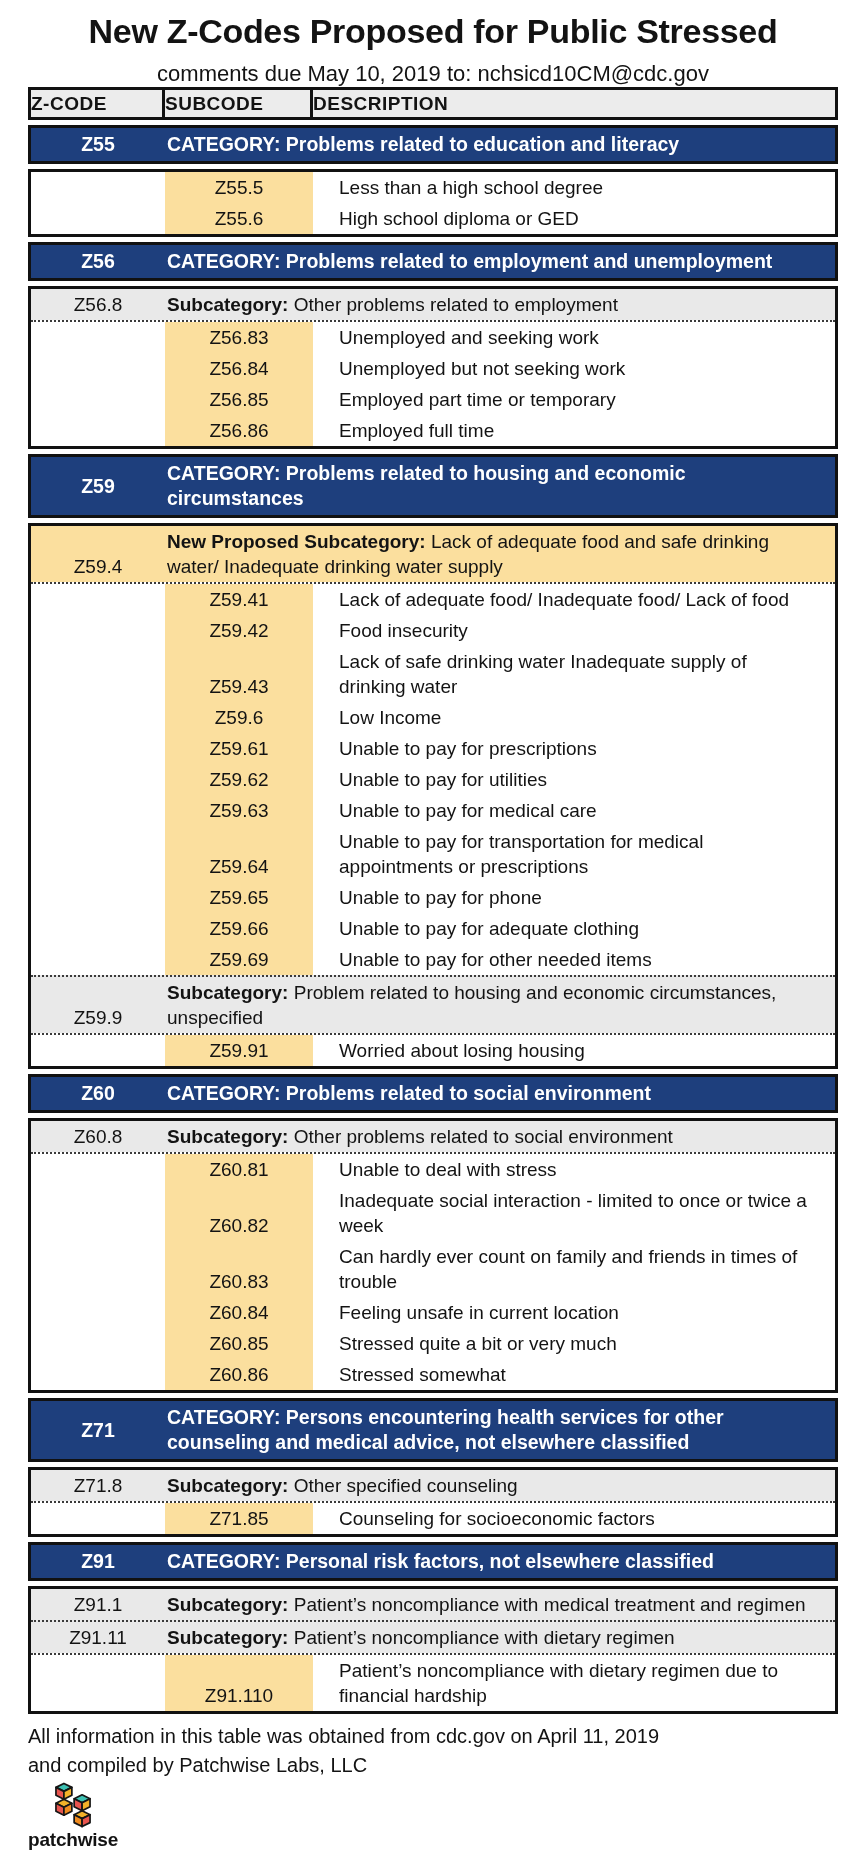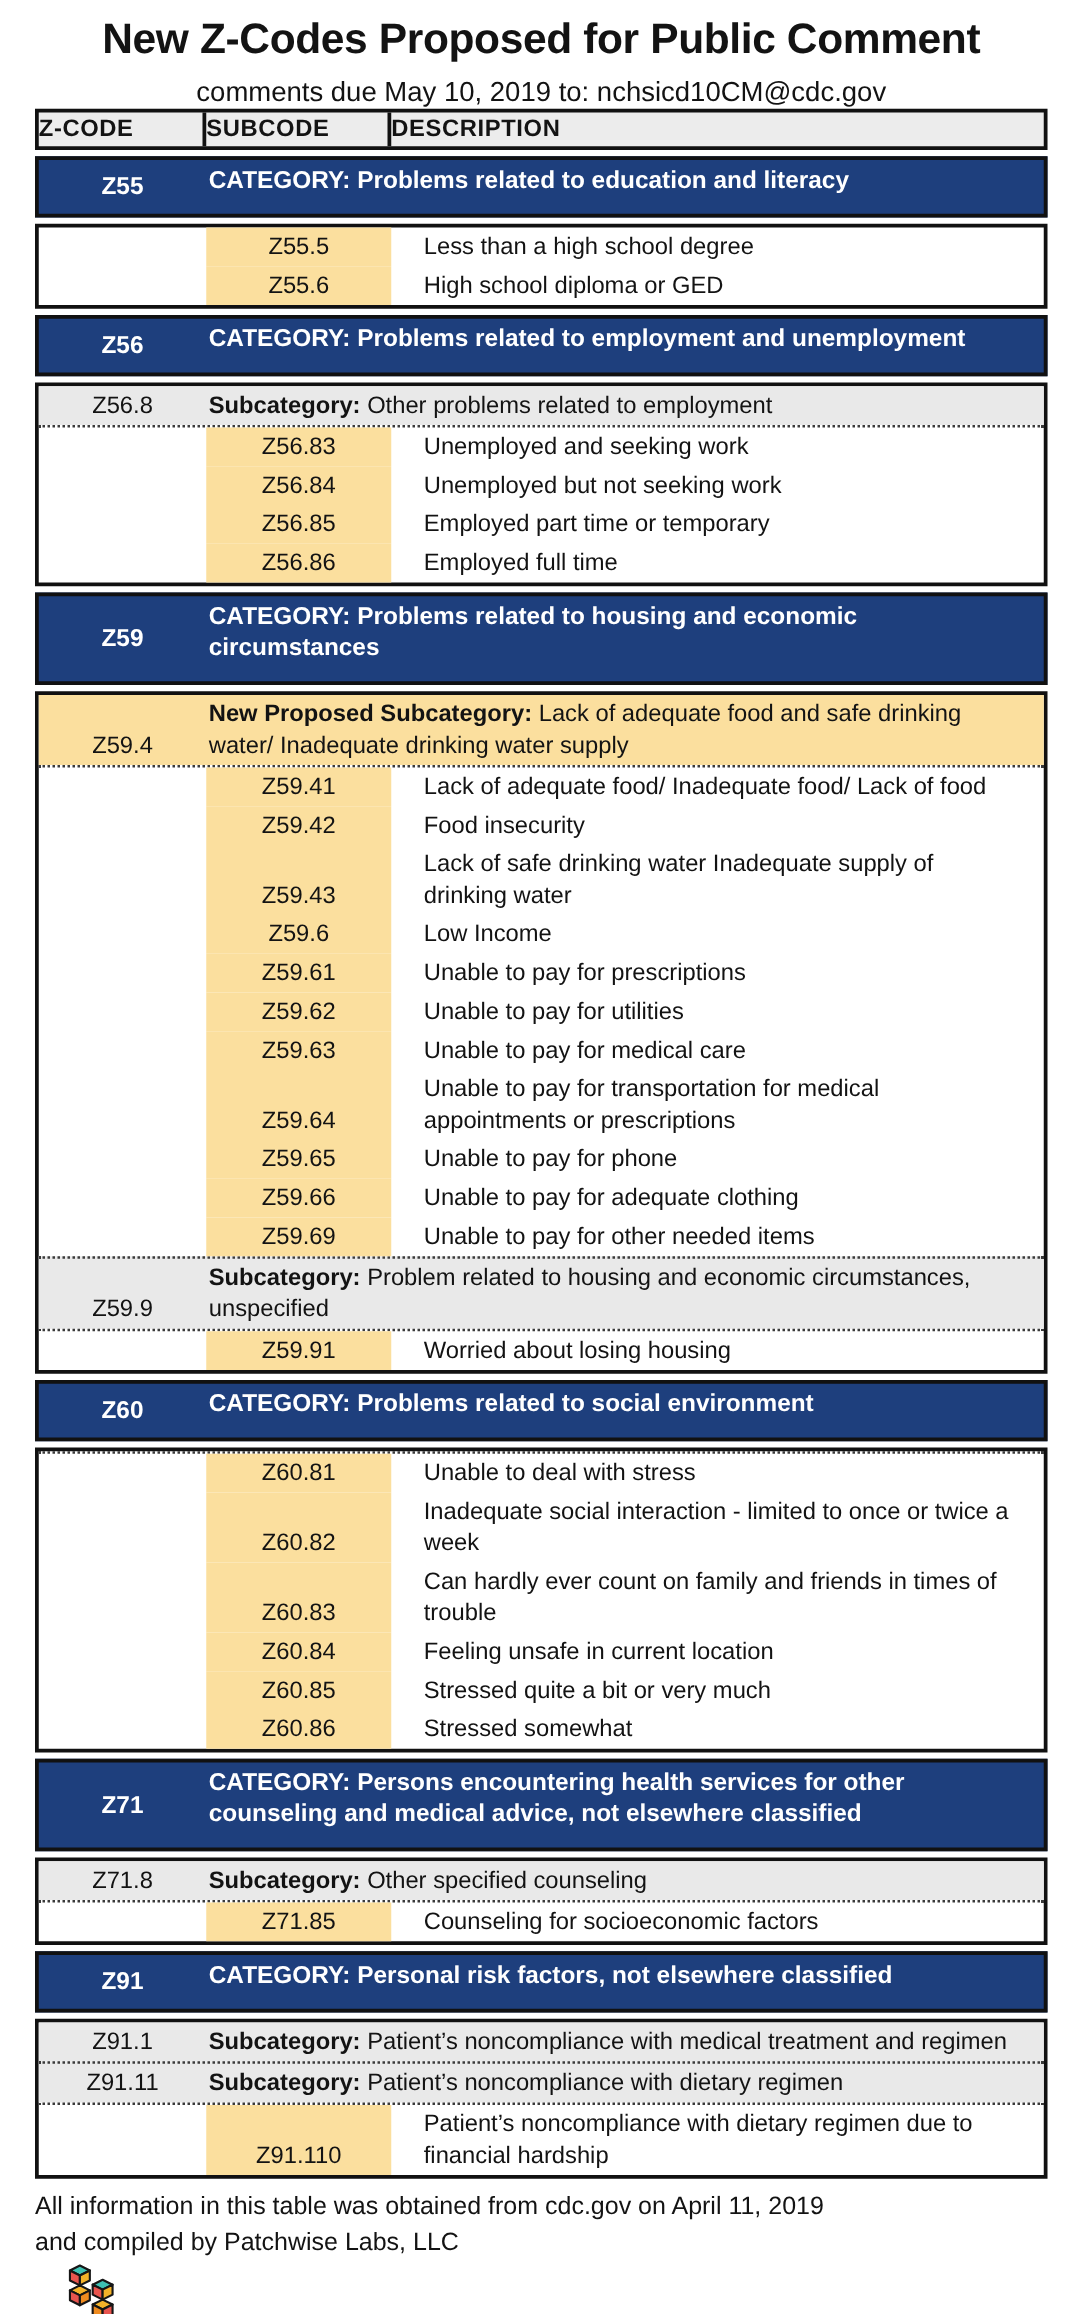--- a/index.html
+++ b/index.html
@@ -10,21 +10,21 @@
   .subtitle{text-align:center;font-size:22px;}
   .thead{display:flex;border:3px solid var(--border-black,#111);background:var(--header-gray,#ececec);
          font-weight:bold;font-size:19px;margin-bottom:5px;}
   .th{padding:3px 0 2px;text-align:left;letter-spacing:.5px;}
   .th1{flex:0 0 134px;border-right:3px solid var(--border-black,#111);}
   .th2{flex:0 0 148px;border-right:3px solid var(--border-black,#111);}
   .th3{flex:1;}
   .cat{display:flex;border:3px solid var(--border-black,#111);background:var(--category-blue,#1e3f7d);
        color:#fff;font-weight:bold;font-size:19.5px;line-height:25px;margin-bottom:5px;}
   .cat .c1{align-items:center;}
-  .cat-text{flex:1;padding:4px 20px 14px 2px;}
+  .cat-text{flex:1;padding:4px 20px 4px 2px;}
   .block{border:3px solid var(--border-black,#111);margin-bottom:5px;background:#fff;}
   .row{display:flex;font-size:19px;line-height:25px;}
   .row.sep{border-top:2px dotted #3a3a3a;}
   .c1{flex:0 0 134px;display:flex;justify-content:center;align-items:flex-end;padding:3px 4px;text-align:center;}
   .c2{flex:0 0 148px;display:flex;justify-content:center;align-items:flex-end;padding:3px 4px;}
   .subcode .c2{background:var(--subcode-yellow,#fbdf9e);}
   .c3{flex:1;padding:3px 28px 3px 26px;}
   .rest{flex:1;padding:3px 20px 3px 2px;}
   .prefix{font-weight:bold;margin-top:24px;}
   .graysub{background:var(--subcategory-gray,#e9e9e9);}
@@ -36,21 +36,21 @@
   .logo-word{font-weight:800;font-size:19px;letter-spacing:-.2px;line-height:1.05;}
   .logo-sub{font-size:10px;letter-spacing:2.5px;line-height:1.3;}
   svg polygon{stroke:#161616;stroke-width:1.5;stroke-linejoin:round;}
   .f-teal{fill:var(--logo-teal,#3ec1b3)} .f-red{fill:var(--logo-red,#e8544e)}
   .f-yellow{fill:var(--logo-yellow,#f3b229)} .f-orange{fill:var(--logo-orange,#ef8b1f)}
 </style>
 </head>
 <body>
 
 <div class="page">
-  <h1 class="title">New Z-Codes Proposed for Public Comment</h1>
+  <h1 class="title">New Z-Codes Proposed for Public Stressed</h1>
   <div class="subtitle">comments due May 10, 2019 to: nchsicd10CM@cdc.gov</div>
 
   <div class="thead">
     <div class="th th1">Z-CODE</div>
     <div class="th th2">SUBCODE</div>
     <div class="th th3">DESCRIPTION</div>
   </div>
 
   <div id="table-body">
       <div class="cat">
@@ -213,20 +213,26 @@
             <span class="code">Z59.91</span>
           </div>
           <div class="c3">Worried about losing housing</div>
         </div>
       </div>
       <div class="cat">
         <div class="c1 cat-code">Z60</div>
         <div class="cat-text">CATEGORY: Problems related to social environment</div>
       </div>
       <div class="block">
+        <div class="row subcat graysub">
+          <div class="c1">
+            <span class="code">Z60.8</span>
+          </div>
+          <div class="rest"><span class="prefix">Subcategory:</span> <span class="plain">Other problems related to social environment</span></div>
+        </div>
         <div class="row subcode sep">
           <div class="c1"></div>
           <div class="c2">
             <span class="code">Z60.81</span>
           </div>
           <div class="c3">Unable to deal with stress</div>
         </div>
         <div class="row subcode">
           <div class="c1"></div>
           <div class="c2">

